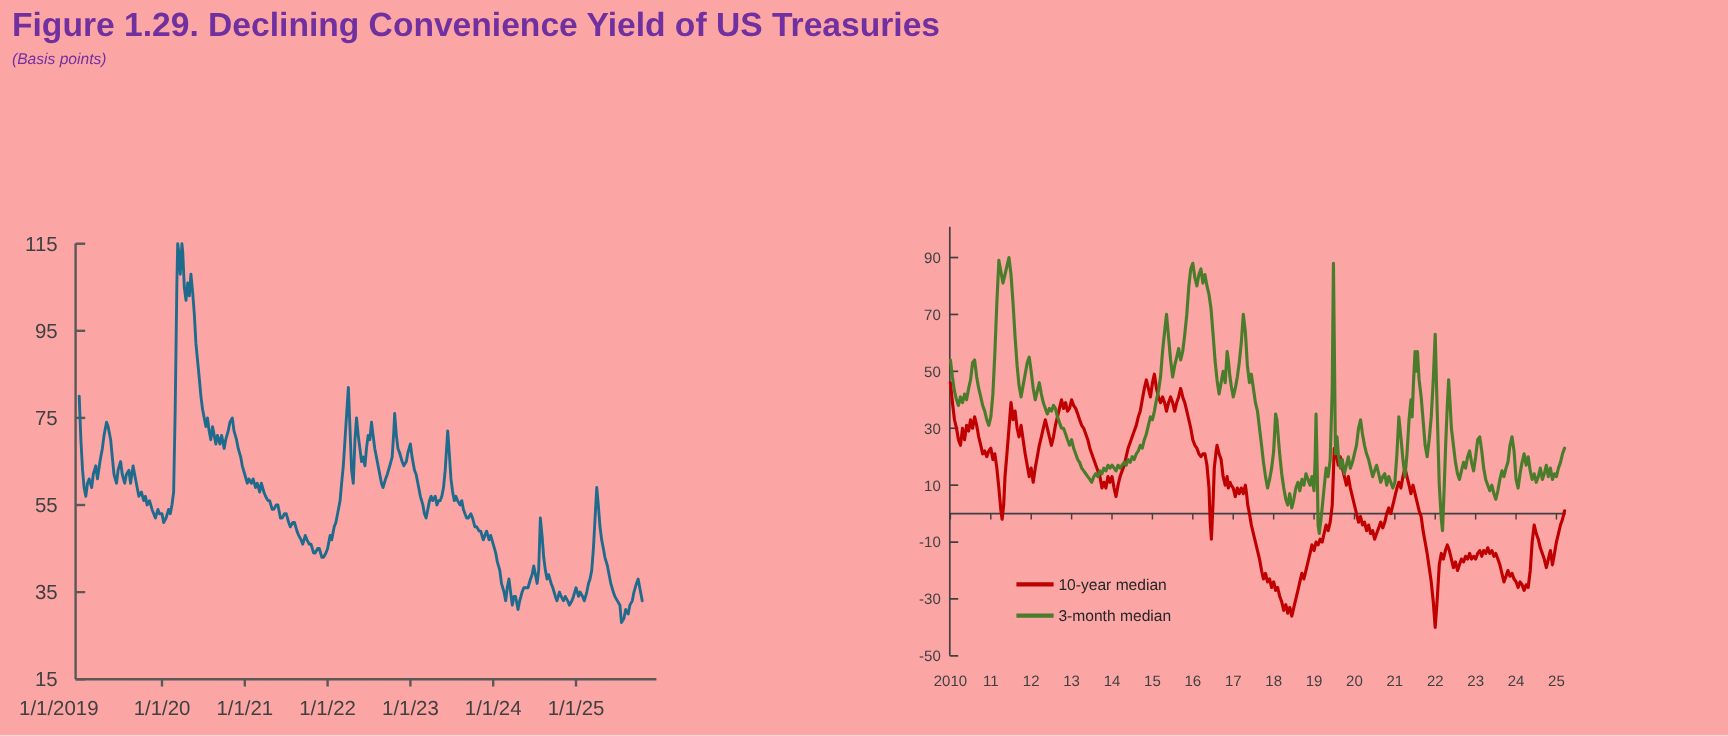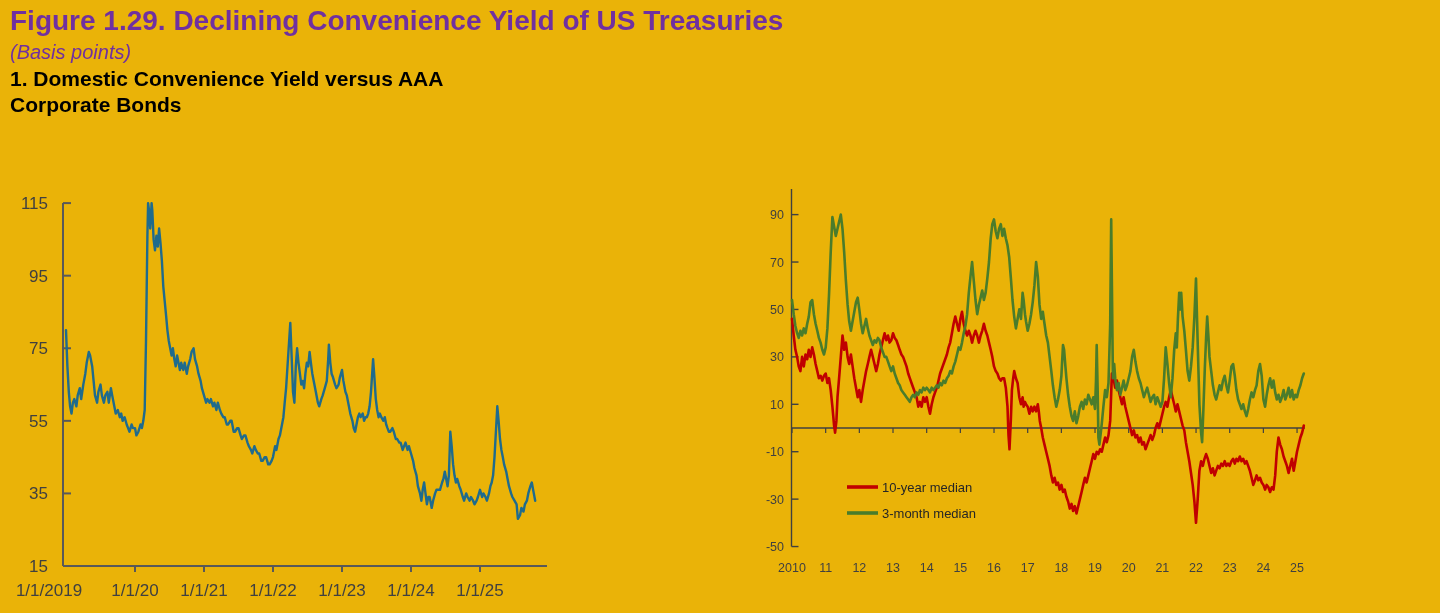--- a/index.html
+++ b/index.html
@@ -1,39 +1,37 @@
 <!DOCTYPE html>
 <html><head>
 <meta charset="utf-8">
 <style>
   html,body{margin:0;padding:0;background:#fff;}
-  .page{position:relative;width:1440px;height:613px;background:#eab308;overflow:hidden;
+  .page{position:relative;width:1440px;height:613px;background:#fca5a5;overflow:hidden;
         font-family:"Liberation Sans",sans-serif;}
   .fig-title{position:absolute;left:10px;top:5px;font-size:28px;font-weight:bold;
              color:#7030A0;letter-spacing:0px;white-space:nowrap;}
-  .fig-subtitle{position:absolute;left:10px;top:41px;font-size:20px;font-style:italic;
+  .fig-subtitle{position:absolute;left:10px;top:41px;font-size:13px;font-style:italic;
              color:#7030A0;white-space:nowrap;}
   .panel-title{position:absolute;top:66px;font-size:21px;font-weight:bold;color:#000;
              line-height:26px;white-space:pre-line;}
   .panel-title.p1{left:10px;}
   .panel-title.p2{left:742px;}
   svg{position:absolute;left:0;top:0;}
   svg text{font-family:"Liberation Sans",sans-serif;}
   .tick-lg{font-size:17px;fill:#404040;}
   .tick-sm{font-size:12.5px;fill:#404040;}
   .legend-txt{font-size:13px;fill:#262626;}
 </style>
 </head>
 <body>
 
 <div class="page">
   <div class="fig-title">Figure 1.29. Declining Convenience Yield of US Treasuries</div>
   <div class="fig-subtitle">(Basis points)</div>
-  <div class="panel-title p1">1. Domestic Convenience Yield versus AAA
-Corporate Bonds</div>
   <svg id="charts" width="1440" height="613" viewBox="0 0 1440 613">
       <path d="M63 203 V566" stroke="#595959" stroke-width="2" fill="none"></path>
       <path d="M63 566 H547" stroke="#595959" stroke-width="2" fill="none"></path>
       <line x1="63" y1="566" x2="71" y2="566" stroke="#595959" stroke-width="2"></line>
       <text x="48" y="572" text-anchor="end" class="tick-lg">15</text>
       <line x1="63" y1="493.42" x2="71" y2="493.42" stroke="#595959" stroke-width="2"></line>
       <text x="48" y="499.42" text-anchor="end" class="tick-lg">35</text>
       <line x1="63" y1="420.84000000000003" x2="71" y2="420.84000000000003" stroke="#595959" stroke-width="2"></line>
       <text x="48" y="426.84000000000003" text-anchor="end" class="tick-lg">55</text>
       <line x1="63" y1="348.26" x2="71" y2="348.26" stroke="#595959" stroke-width="2"></line>

